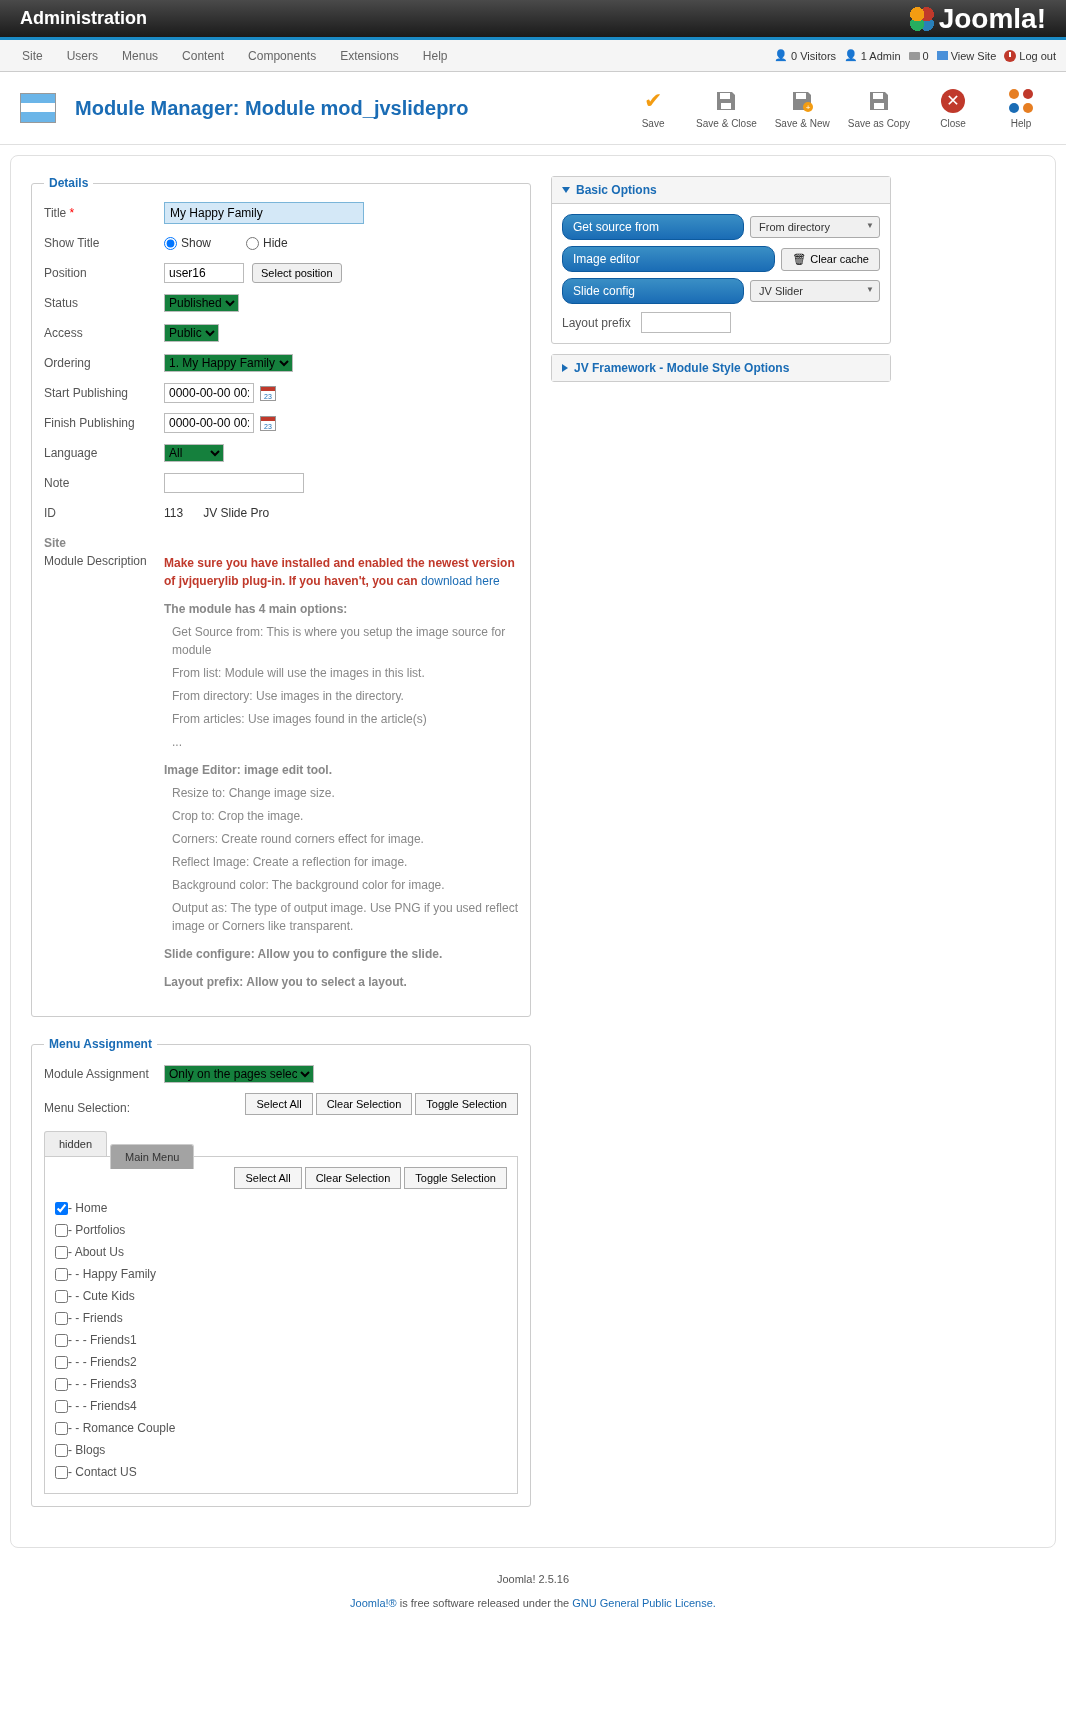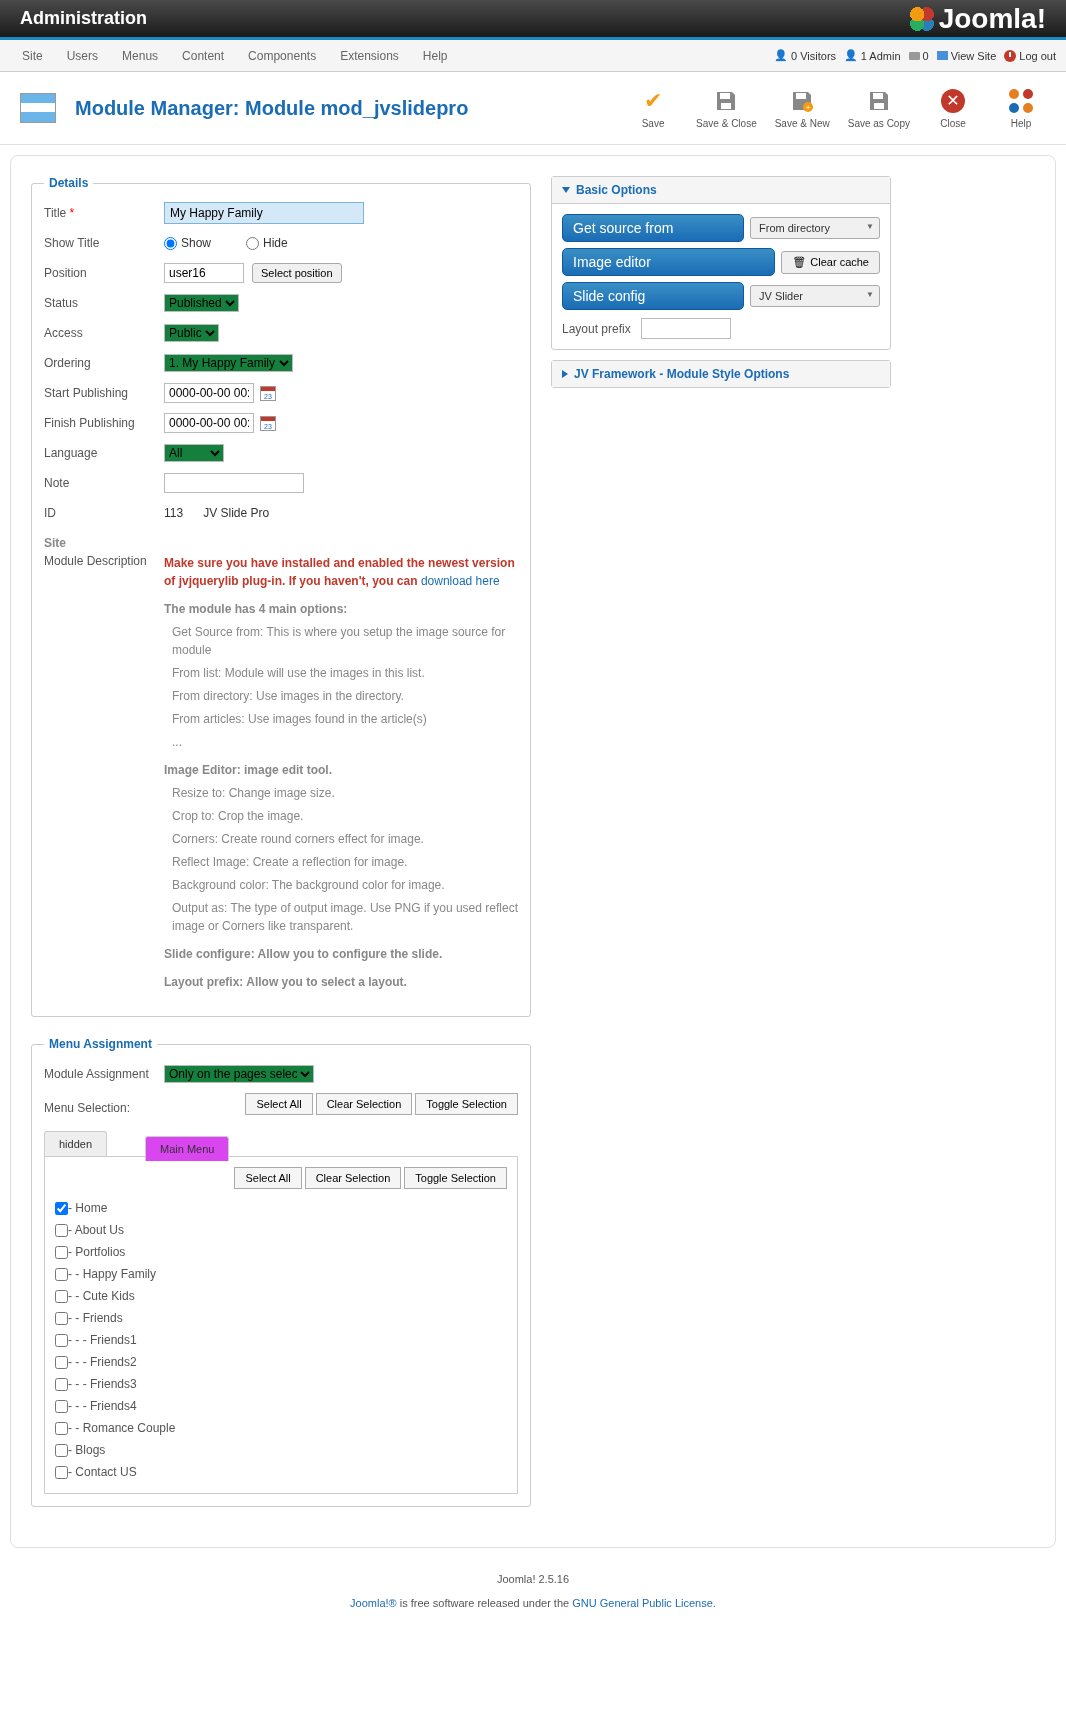--- a/index.html
+++ b/index.html
@@ -67,33 +67,33 @@
 .module-desc .sub { padding-left: 8px; }
 
 
 .panel { border: 1px solid #ccc; border-radius: 3px; margin-bottom: 10px; }
 .panel-header { background: #f5f5f5; border-bottom: 1px solid #ccc; padding: 6px 10px; color: #1a6cb5; font-weight: bold; font-size: 12px; cursor: pointer; display: flex; align-items: center; gap: 6px; }
 .panel-header.collapsed { border-bottom: none; }
 .tri-down { width: 0; height: 0; border-left: 4px solid transparent; border-right: 4px solid transparent; border-top: 6px solid #1a6cb5; }
 .tri-right { width: 0; height: 0; border-top: 4px solid transparent; border-bottom: 4px solid transparent; border-left: 6px solid #1a6cb5; }
 .panel-body { padding: 10px; }
 .opt-row { display: flex; align-items: center; margin-bottom: 6px; gap: 6px; }
-.opt-label { background: linear-gradient(#3a8fc5, #1a6cb5); color: #fff; padding: 5px 10px; font-size: 14px; border-radius: 5px; flex: 1; border: 1px solid #0d5a9e; }
+.opt-label { background: linear-gradient(#3a8fc5, #1a6cb5); color: #fff; padding: 5px 10px; font-size: 12px; border-radius: 10px; flex: 1; border: 1px solid #0d5a9e; }
 .opt-select { background: #f0f0f0; border: 1px solid #aaa; border-radius: 3px; padding: 4px 20px 4px 8px; font-size: 11px; min-width: 130px; position: relative; }
 .opt-select::after { content: "▼"; position: absolute; right: 5px; top: 4px; font-size: 8px; color: #666; }
 .opt-btn { background: #f0f0f0; border: 1px solid #aaa; border-radius: 3px; padding: 4px 10px; font-size: 11px; cursor: pointer; display: flex; align-items: center; gap: 4px; }
 .layout-row { display: flex; align-items: center; gap: 10px; margin-top: 8px; font-size: 12px; color: #555; }
 .layout-row input { border: 1px solid #bbb; padding: 2px; width: 90px; }
 
 
 .ma-buttons { display: flex; gap: 3px; margin-bottom: 8px; justify-content: flex-end; }
 .ma-btn { background: #f5f5f5; border: 1px solid #aaa; padding: 4px 10px; font-size: 11px; cursor: pointer; }
 .ma-tabs { display: flex; border-bottom: 1px solid #ccc; margin-bottom: 0; }
 .ma-tab { padding: 6px 14px; background: #eee; border: 1px solid #ccc; border-bottom: none; margin-right: 3px; font-size: 11px; cursor: pointer; border-radius: 3px 3px 0 0; }
-.ma-tab.active { background: #d946ef; position: relative; top: 5px; margin-left: 35px; }
+.ma-tab.active { background: #a3a3a3; position: relative; top: 13px; }
 .ma-panel { border: 1px solid #ccc; border-top: none; padding: 10px; }
 .ma-list { list-style: none; }
 .ma-list li { padding: 4px 0; display: flex; align-items: center; font-size: 12px; color: #555; }
 .ma-list input[type=checkbox] { margin: 0; }
 
 
 .footer { text-align: center; padding: 15px; font-size: 11px; color: #555; }
 .footer a { color: #1a6cb5; text-decoration: none; }
 
 .site-text { color: #888; font-weight: bold; padding: 4px 0; }
@@ -326,25 +326,25 @@
           <button class="ma-btn">Clear Selection</button>
           <button class="ma-btn">Toggle Selection</button>
         </div>
         <ul class="ma-list" id="ma-list">
             <li>
               <input type="checkbox" checked="" style="">
               <span>- Home</span>
             </li>
             <li>
               <input type="checkbox" style="">
+              <span>- Portfolios</span>
+            </li>
+            <li>
+              <input type="checkbox" style="">
               <span>- About Us</span>
-            </li>
-            <li>
-              <input type="checkbox" style="">
-              <span>- Portfolios</span>
             </li>
             <li>
               <input type="checkbox" style="">
               <span>- - Happy Family</span>
             </li>
             <li>
               <input type="checkbox" style="">
               <span>- - Cute Kids</span>
             </li>
             <li>

